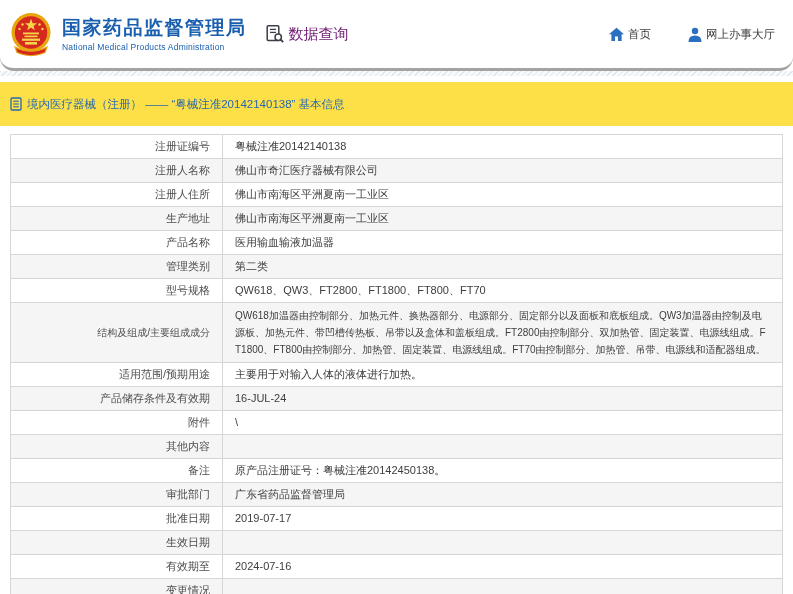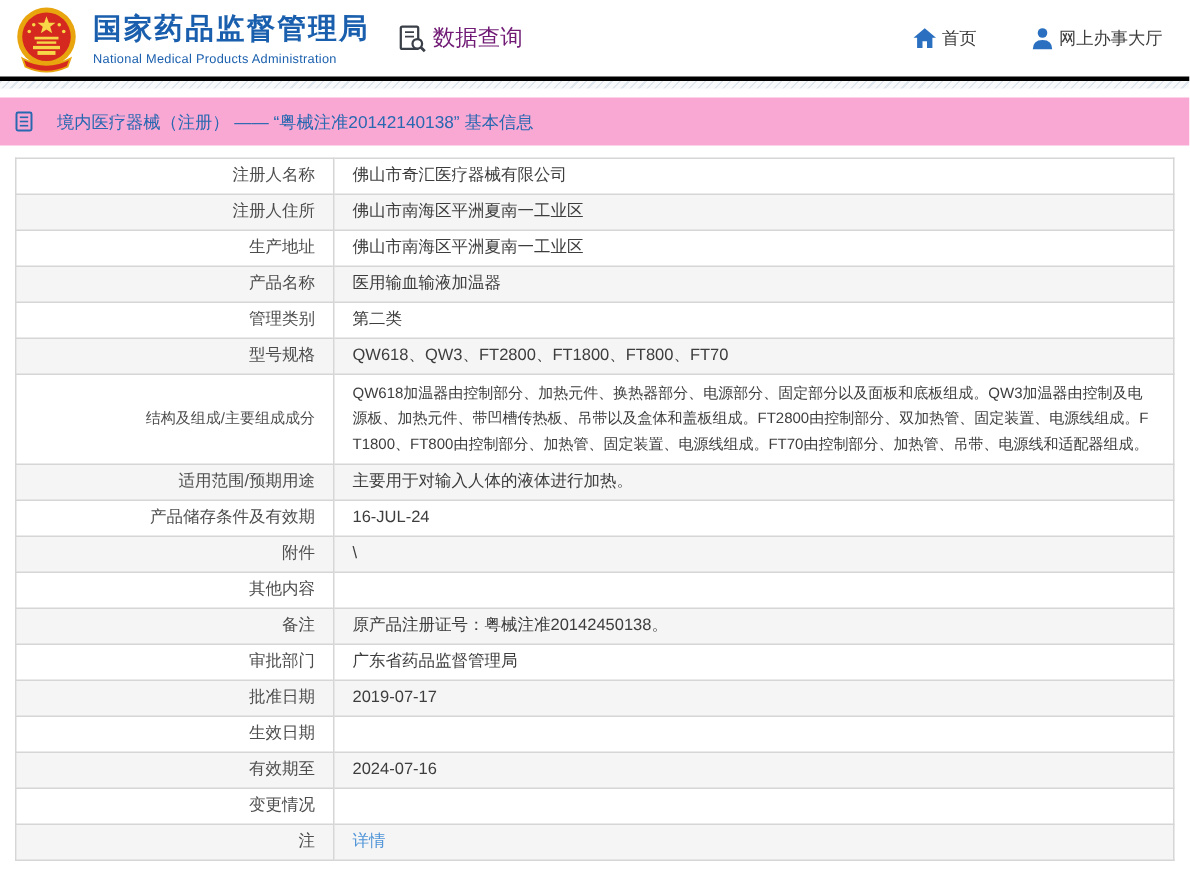--- a/index.html
+++ b/index.html
@@ -1,38 +1,38 @@
 <!DOCTYPE html>
 <html><head>
 <meta charset="utf-8">
 <style>
   * { margin:0; padding:0; box-sizing:border-box; }
   html,body { width:793px; height:594px; background:#fff; overflow:hidden;
     font-family:"Liberation Sans","DejaVu Sans",sans-serif; }
 
   
-  .site-header { height:54px; display:flex; align-items:center;
-    padding:0 14px 0 8px; border-bottom:3px solid #000000; background:#fff; }
+  .site-header { height:71px; display:flex; align-items:center;
+    padding:0 14px 0 8px; border-bottom:3px solid #a3a3a3; background:#fff;border-radius:14px; }
   .brand { display:flex; align-items:center; gap:8px; cursor:pointer; }
   .brand-emblem { width:46px; height:46px; flex:0 0 auto; }
   .brand-title { font-size:19px; font-weight:bold; color:#1a5fae; letter-spacing:1.5px; line-height:24px; }
   .brand-subtitle { font-size:8.5px; color:#1a5fae; margin-top:2px; letter-spacing:0.2px; }
   .section-tab { margin-left:18px; display:flex; align-items:center; gap:4px;
     font-size:15px; color:#701a75; cursor:pointer; }
   .top-nav { margin-left:auto; display:flex; gap:36px; padding-right:4px; }
   .nav-item { display:flex; align-items:center; gap:3px;
     font-size:11.5px; color:#3d3d3d; text-decoration:none; cursor:pointer; }
   .nav-item svg { display:block; }
 
   .hatch-strip { height:5px; width:100%;
     background:repeating-linear-gradient(135deg,#dfe6ee 0 1px,#f7f9fb 1px 4px); }
 
   
-  .breadcrumb-bar { margin-top:6px; height:32px; background:#f9a8d4;
-    display:flex; align-items:center; gap:16px; padding:0 10px;
+  .breadcrumb-bar { margin-top:6px; height:44px; background:#fde047;
+    display:flex; align-items:center; gap:5px; padding:0 10px;
     color:#2868b0; font-size:11.5px; }
 
   
   .info-table { border-collapse:collapse; margin:8px 10px 0; width:773px; table-layout:fixed; }
   .info-table td { border:1px solid #d6d6d6; font-size:11px; padding:4px 12px;
     line-height:15px; vertical-align:middle; word-break:break-all; }
   .info-table .label-cell { width:212px; text-align:right; color:#4d4d4d; }
   .info-table .value-cell { color:#3d3d3d; text-align:left; }
   .info-table tr:nth-child(even) td { background:#f5f5f5; }
   .info-table tr.row-tall td { font-size:10px; line-height:17px; padding:4px 12px; }
@@ -99,20 +99,24 @@
     <line x1="3.2" y1="4.2" x2="8.8" y2="4.2" stroke="#2868b0" stroke-width="1.1"></line>
     <line x1="3.2" y1="7" x2="8.8" y2="7" stroke="#2868b0" stroke-width="1.1"></line>
     <line x1="3.2" y1="9.8" x2="8.8" y2="9.8" stroke="#2868b0" stroke-width="1.1"></line>
   </svg>
   <span>境内医疗器械（注册） —— “粤械注准20142140138” 基本信息</span>
 </div>
 
 <table class="info-table">
   <tbody>
       <tr>
+        <td class="label-cell">注册证编号</td>
+        <td class="value-cell">粤械注准20142140138</td>
+      </tr>
+      <tr>
         <td class="label-cell">注册人名称</td>
         <td class="value-cell">佛山市奇汇医疗器械有限公司</td>
       </tr>
       <tr>
         <td class="label-cell">注册人住所</td>
         <td class="value-cell">佛山市南海区平洲夏南一工业区</td>
       </tr>
       <tr>
         <td class="label-cell">生产地址</td>
         <td class="value-cell">佛山市南海区平洲夏南一工业区</td>

